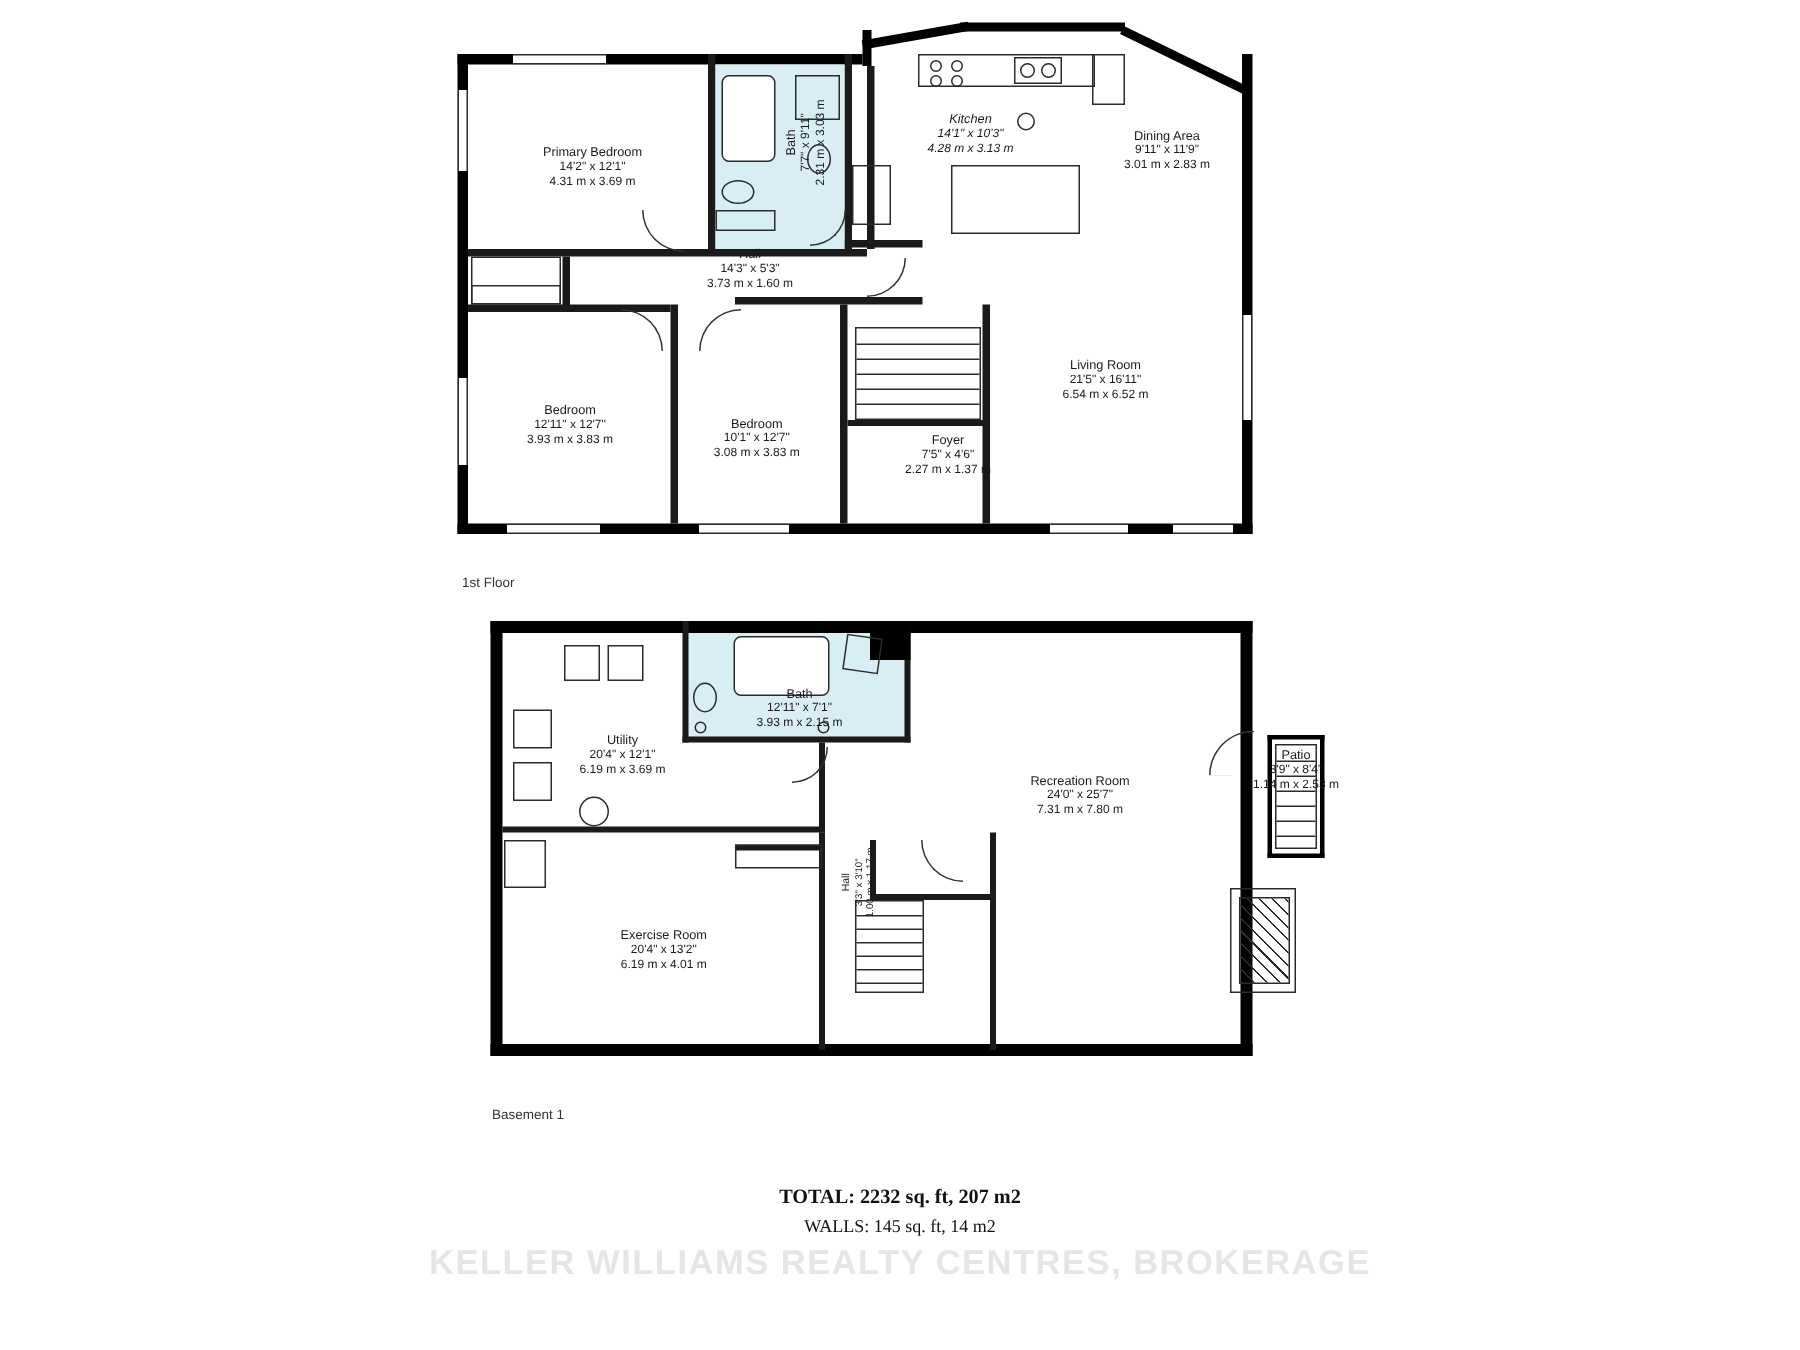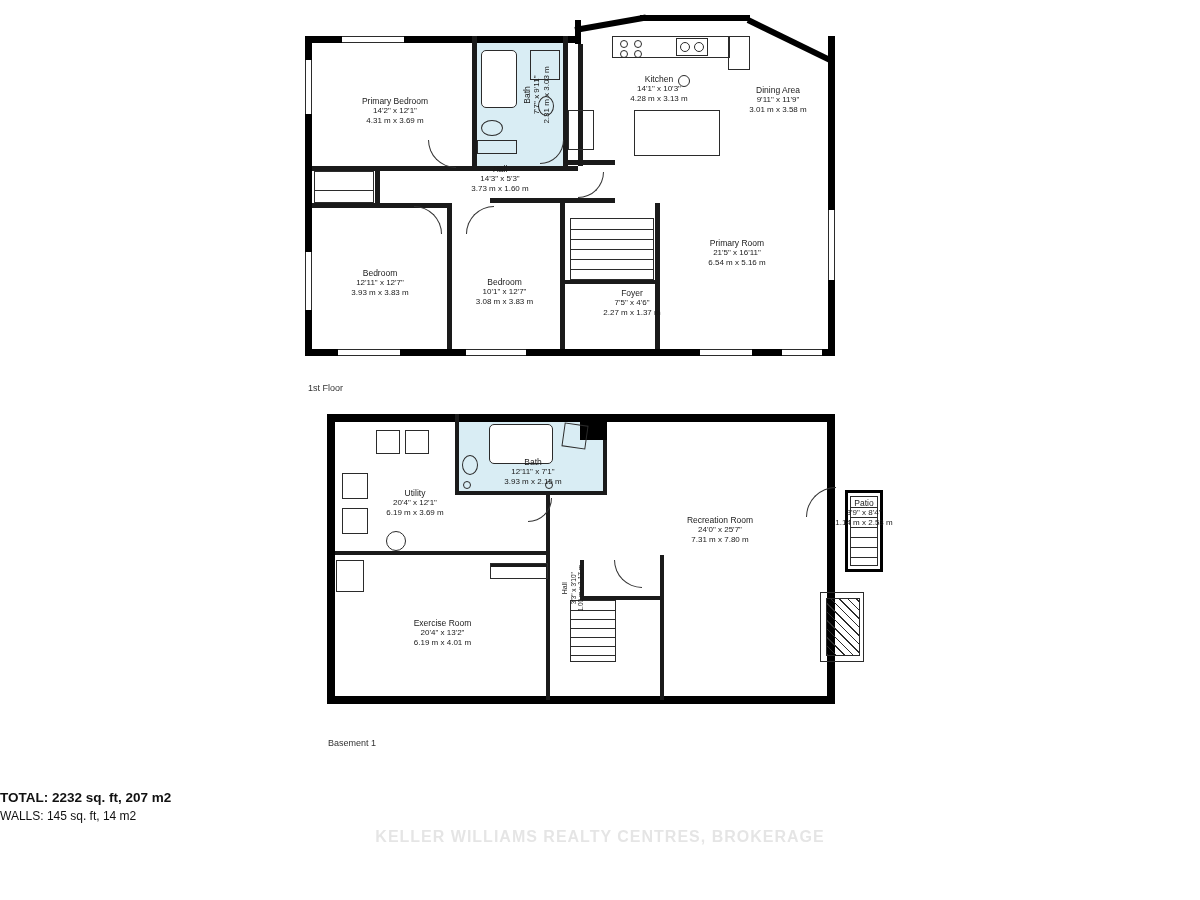--- a/index.html
+++ b/index.html
@@ -110,20 +110,22 @@
     border-top: none;
     border-bottom: none;
     border-left: 1px solid #2b2b2b;
     border-right: 1px solid #2b2b2b;
   }
   
   .summary {
     position: absolute;
     left: 0;
     right: 0;
+    text-align: center;
+    font-family: Liberation Serif, serif;
   }
   .summary .total {
     font-size: 13.5px;
     font-weight: bold;
     color: #111;
     margin-bottom: 4px;
   }
   .summary .ln {
     font-size: 12px;
     color: #111;
@@ -135,21 +137,21 @@
     right: 0;
     text-align: center;
     font-size: 7.5px;
     color: #444;
   }
   .watermark {
     position: absolute;
     left: 0;
     right: 0;
     text-align: center;
-    font-size: 16px;
+    font-size: 23px;
     font-weight: bold;
     letter-spacing: 1px;
     color: rgba(150,150,150,0.25);
     pointer-events: none;
     white-space: nowrap;
   }
 </style>
 </head>
 <body>
 
@@ -232,42 +234,42 @@
       <div class="dim">14'2" x 12'1"</div>
       <div class="dim">4.31 m x 3.69 m</div>
     </div>
 
     <div class="label rot" style="left:482px;top:80px;width:110px;transform:rotate(-90deg);">
       <div class="nm">Bath</div>
       <div class="dim">7'7" x 9'11"</div>
       <div class="dim">2.31 m x 3.03 m</div>
     </div>
 
-    <div class="label" style="left:599px;top:74px;width:120px;">
+    <div class="label" style="left:587px;top:74px;width:120px;font-style:italic;">
       <div class="nm">Kitchen</div>
       <div class="dim">14'1" x 10'3"</div>
       <div class="dim">4.28 m x 3.13 m</div>
     </div>
 
     <div class="label" style="left:718px;top:85px;width:120px;">
       <div class="nm">Dining Area</div>
       <div class="dim">9'11" x 11'9"</div>
-      <div class="dim">3.01 m x 3.58 m</div>
+      <div class="dim">3.01 m x 2.83 m</div>
     </div>
 
     <div class="label" style="left:440px;top:164px;width:120px;">
       <div class="nm">Hall</div>
       <div class="dim">14'3" x 5'3"</div>
       <div class="dim">3.73 m x 1.60 m</div>
     </div>
 
     <div class="label" style="left:672px;top:238px;width:130px;">
-      <div class="nm">Primary Room</div>
+      <div class="nm">Living Room</div>
       <div class="dim">21'5" x 16'11"</div>
-      <div class="dim">6.54 m x 5.16 m</div>
+      <div class="dim">6.54 m x 6.52 m</div>
     </div>
 
     <div class="label" style="left:320px;top:268px;width:120px;">
       <div class="nm">Bedroom</div>
       <div class="dim">12'11" x 12'7"</div>
       <div class="dim">3.93 m x 3.83 m</div>
     </div>
 
     <div class="label" style="left:447px;top:277px;width:115px;">
       <div class="nm">Bedroom</div>

